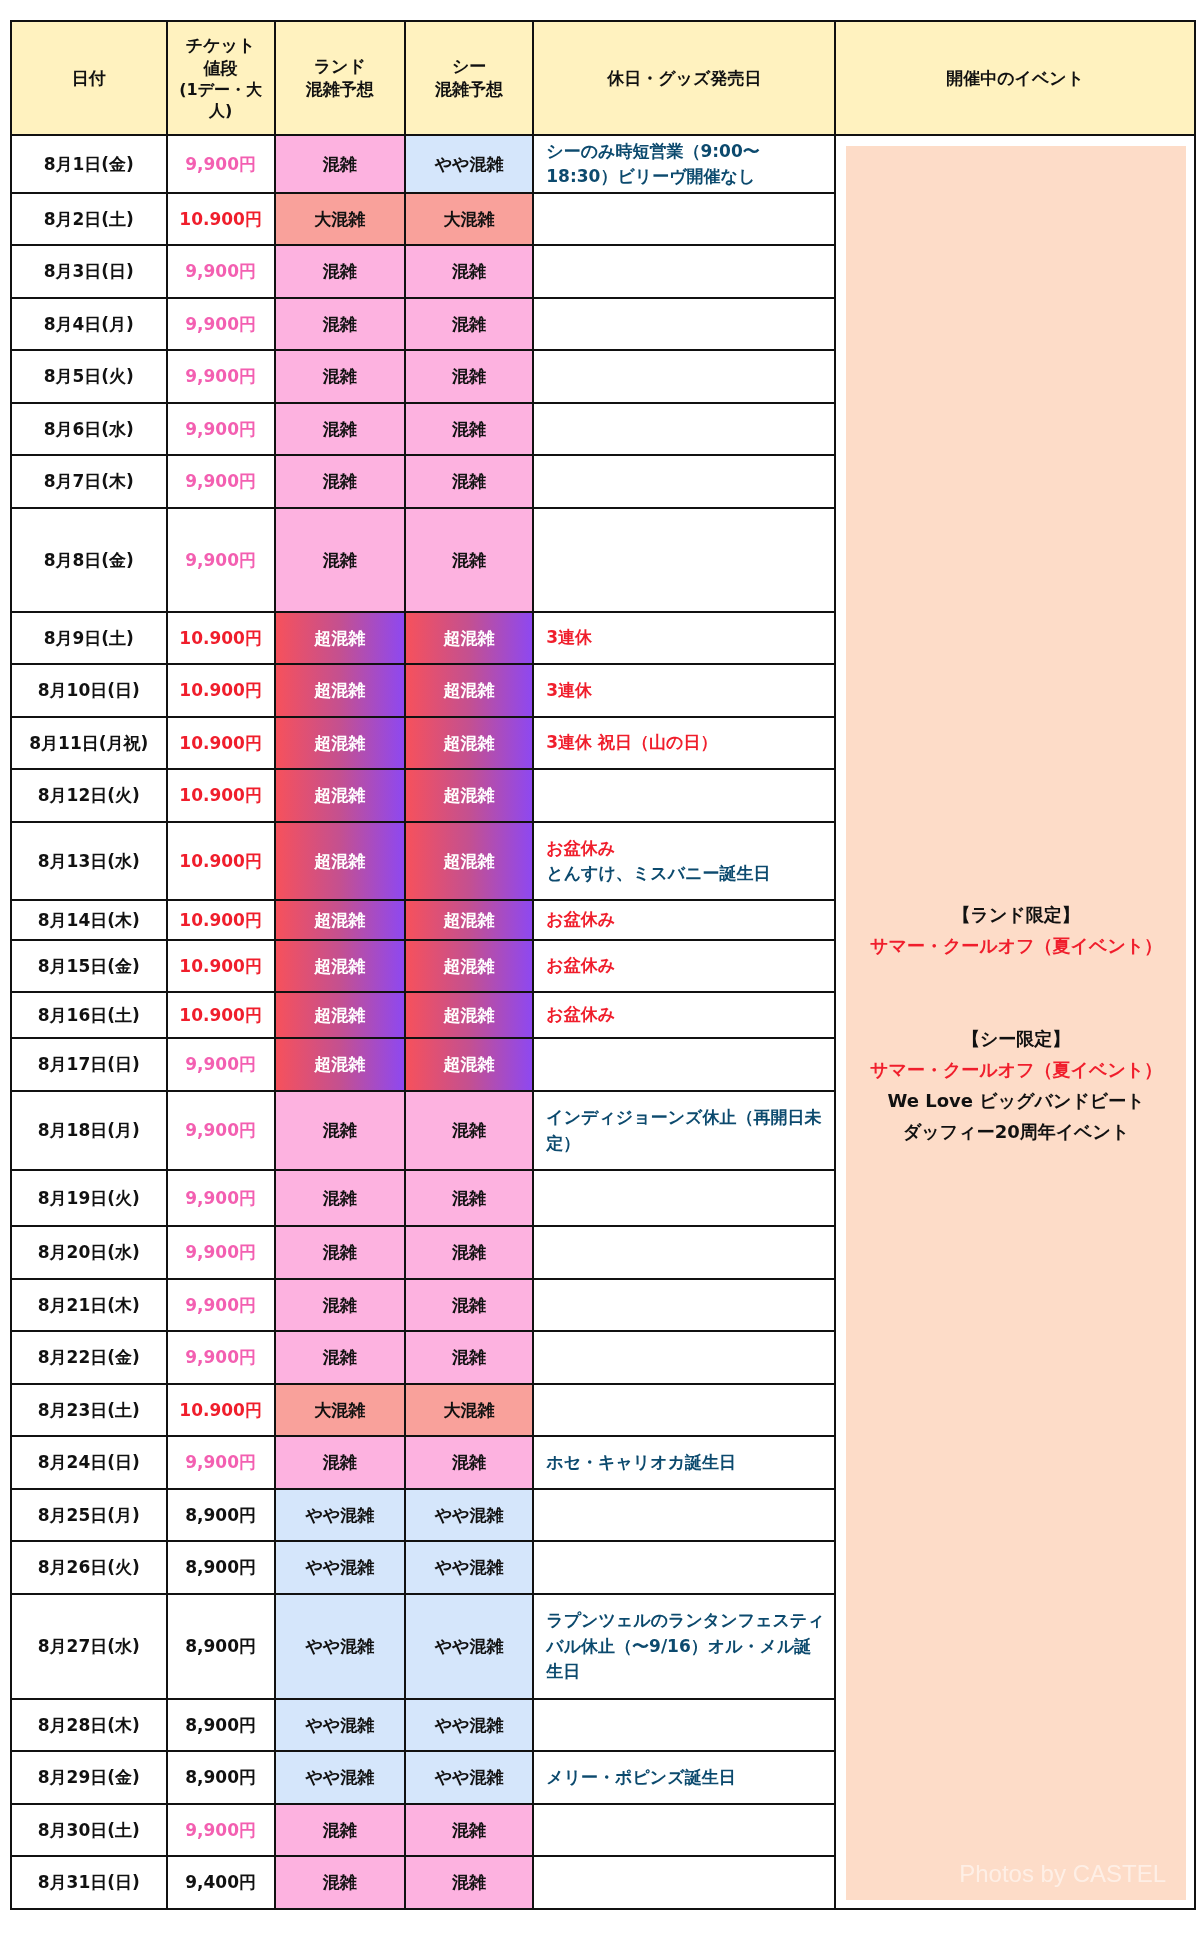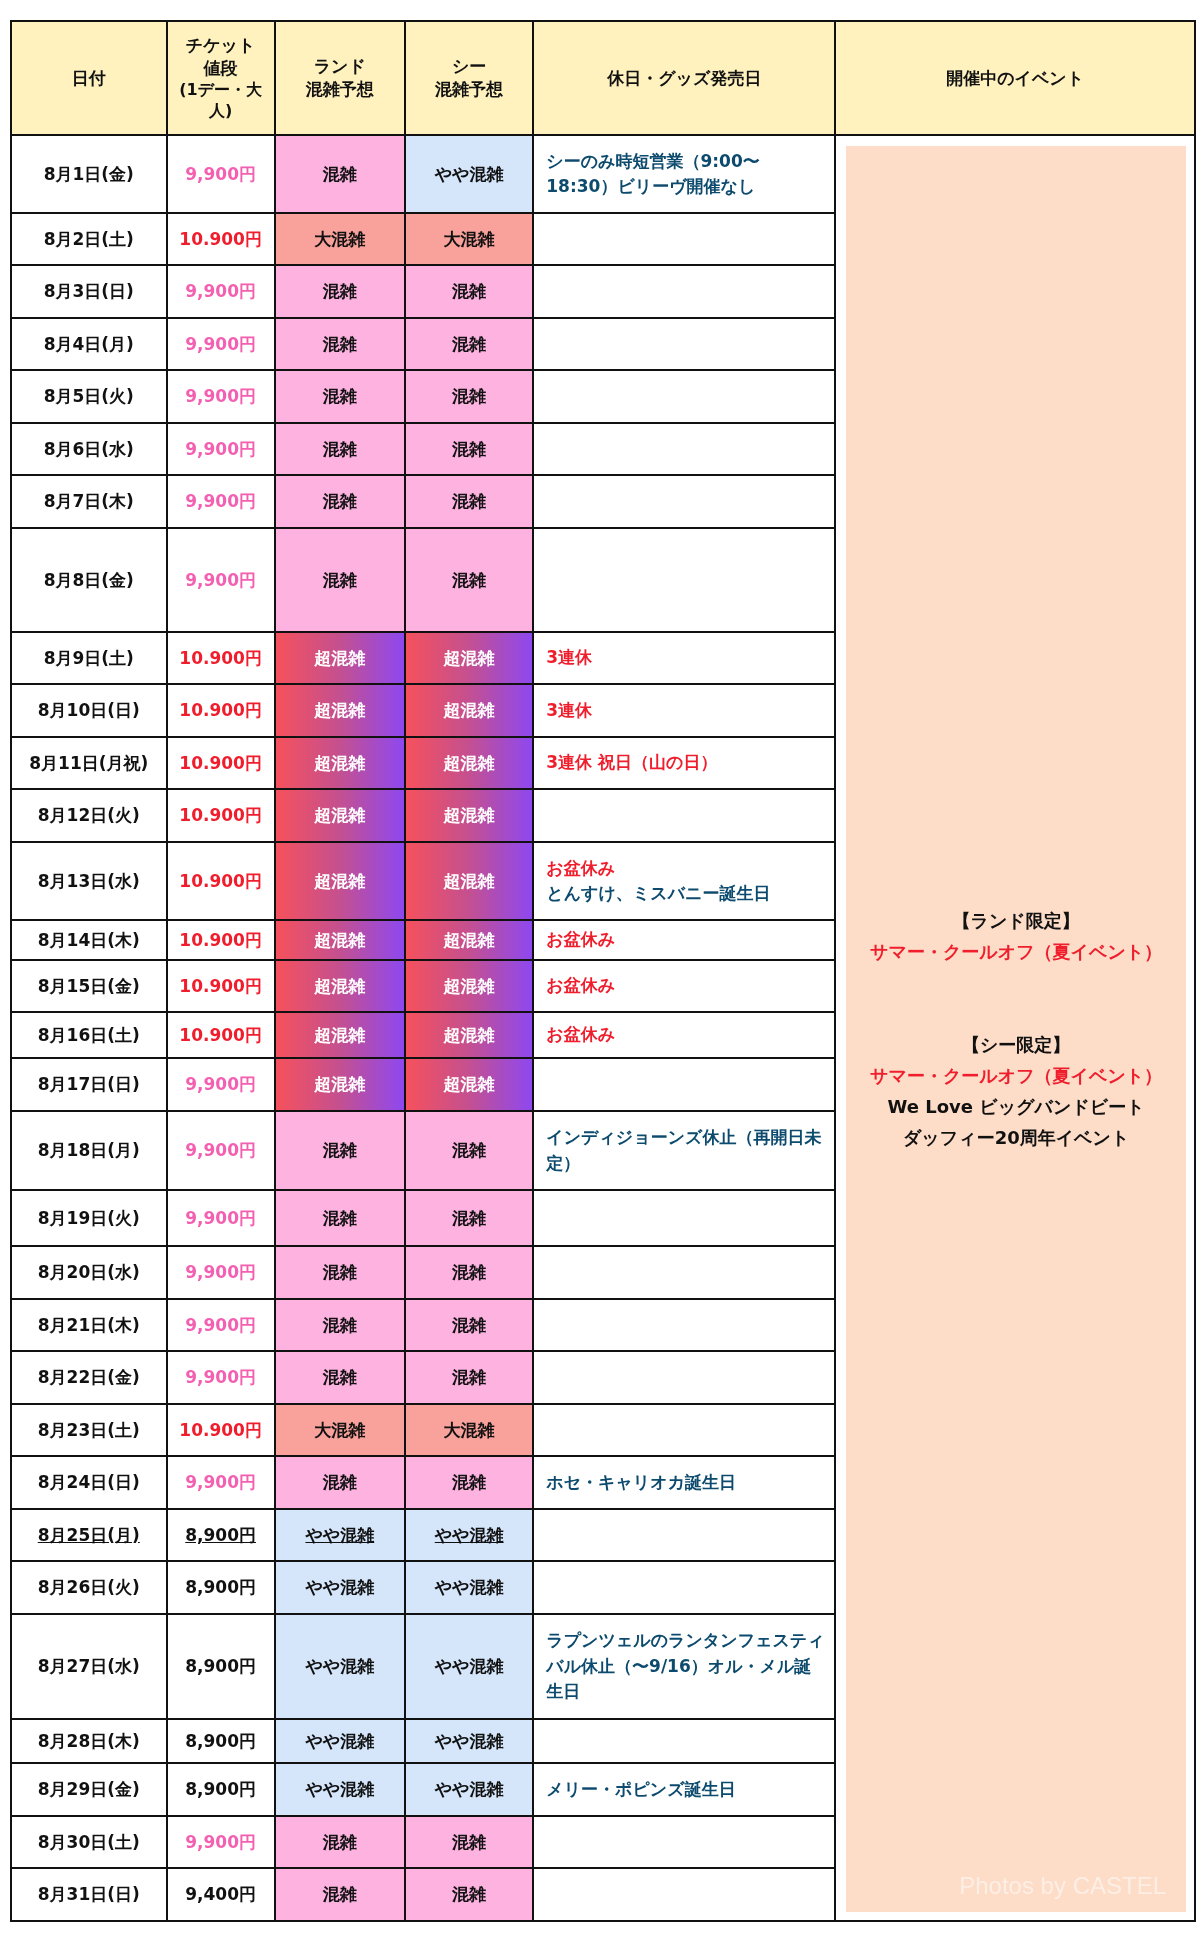--- a/index.html
+++ b/index.html
@@ -63,21 +63,21 @@
       </th>
       <th>
         <span style="display:block">シー</span>
         <span style="display:block">混雑予想</span>
       </th>
       <th>休日・グッズ発売日</th>
       <th>開催中のイベント</th>
     </tr>
   </thead>
   <tbody id="tbody">
-      <tr style="height: 78px;">
+      <tr style="height: 58px;">
     <td class="date">8月1日(金)</td>
     <td class="price p-pink">9,900円</td>
     <td class="land lvl-konzatsu">混雑</td>
     <td class="sea lvl-yaya">やや混雑</td>
     <td class="note">
 
       <span class="note-black">シーのみ時短営業（9:00〜18:30）ビリーヴ開催なし</span>
     </td>
   <td class="event" rowspan="31">
     <div class="event-box">
@@ -317,21 +317,21 @@
       <tr style="height: 53px;">
     <td class="date">8月24日(日)</td>
     <td class="price p-pink">9,900円</td>
     <td class="land lvl-konzatsu">混雑</td>
     <td class="sea lvl-konzatsu">混雑</td>
     <td class="note">
 
       <span class="note-black">ホセ・キャリオカ誕生日</span>
     </td>
   </tr>
-      <tr style="height: 52px; text-decoration: underline;">
+      <tr style="height: 52px;">
     <td class="date">8月25日(月)</td>
     <td class="price p-black">8,900円</td>
     <td class="land lvl-yaya">やや混雑</td>
     <td class="sea lvl-yaya">やや混雑</td>
     <td class="note">
       
       
     </td>
   </tr>
       <tr style="height: 53px;">
@@ -347,21 +347,21 @@
       <tr style="height: 105px;">
     <td class="date">8月27日(水)</td>
     <td class="price p-black">8,900円</td>
     <td class="land lvl-yaya">やや混雑</td>
     <td class="sea lvl-yaya">やや混雑</td>
     <td class="note">
 
       <span class="note-black">ラプンツェルのランタンフェスティバル休止（〜9/16）オル・メル誕生日</span>
     </td>
   </tr>
-      <tr style="height: 44px;">
+      <tr style="height: 52px;">
     <td class="date">8月28日(木)</td>
     <td class="price p-black">8,900円</td>
     <td class="land lvl-yaya">やや混雑</td>
     <td class="sea lvl-yaya">やや混雑</td>
     <td class="note">
       
       
     </td>
   </tr>
       <tr style="height: 53px;">

